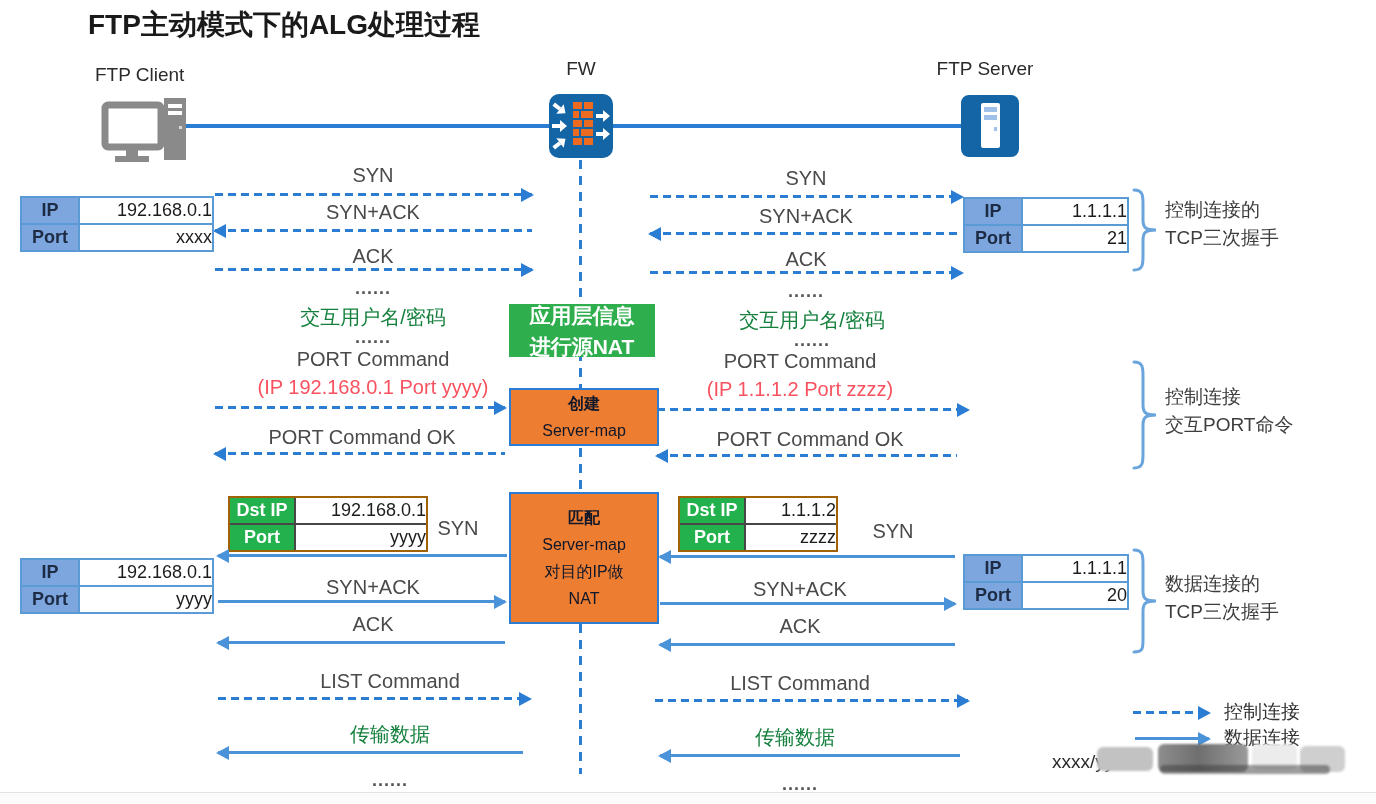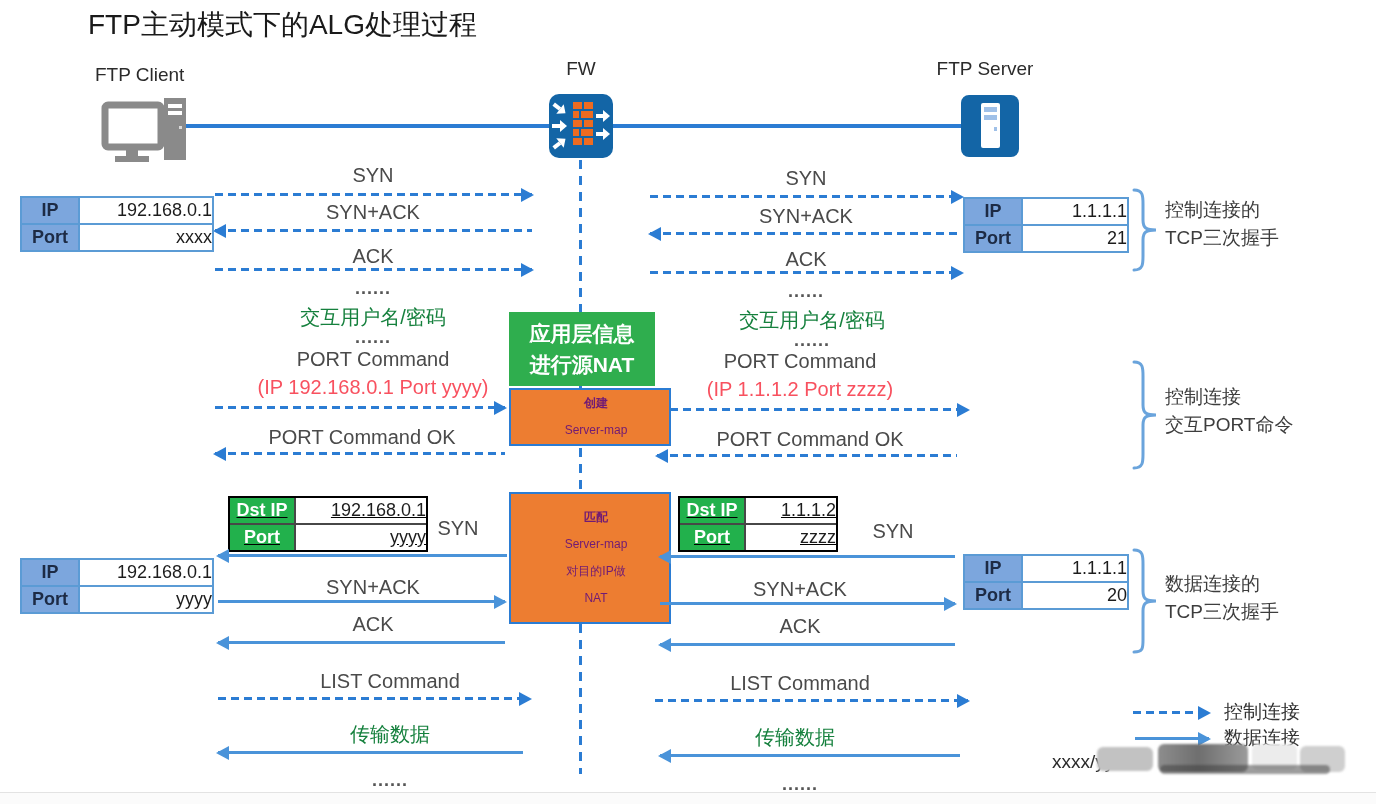--- a/index.html
+++ b/index.html
@@ -4,21 +4,21 @@
 <style>
   :root{
     --arrow-blue:#2b7cd3; --solid-blue:#4a93d9; --nat-green:#2fae4e;
     --servermap-orange:#ed7d31; --highlight-red:#f8515f;
     --table-header-blue:#7ca6dd; --table-border-blue:#5b9bd5;
     --table-header-green:#22b14c; --device-blue:#1365a6; --brace-blue:#6aa4dc;
   }
   html,body{margin:0;padding:0;background:#fff;}
   .canvas{position:relative;width:1376px;height:804px;background:#fff;overflow:hidden;
           font-family:"Liberation Sans","DejaVu Sans",sans-serif;}
-  .title{position:absolute;left:88px;top:6px;font-size:28px;font-weight:normal;color:#1a1a1a;}
+  .title{position:absolute;left:88px;top:6px;font-size:28px;font-weight:bold;color:#1a1a1a;}
   .node-label{position:absolute;font-size:19px;color:#2b2b2b;white-space:nowrap;}
   .node-label.center{transform:translateX(-50%);}
   .backbone{position:absolute;left:150px;top:124px;width:840px;height:4px;background:var(--arrow-blue);}
   .vline{position:absolute;left:579px;top:160px;width:3px;height:614px;
          background:repeating-linear-gradient(180deg,var(--arrow-blue) 0 9px,transparent 9px 16px);}
   
   .msg{position:absolute;transform:translateX(-50%);font-size:20px;color:#4a4a4a;white-space:nowrap;font-weight:400;}
   .msg.zh{color:#15803d;}
   .msg.red{color:var(--highlight-red);}
   .msg.dots{font-weight:bold;color:#555;letter-spacing:1px;font-size:18px;}
@@ -28,35 +28,35 @@
   .arrow.solid{background:var(--solid-blue);}
   .arrow.right::after{content:"";position:absolute;right:-2px;top:50%;transform:translateY(-50%);
       border-left:13px solid var(--arrow-blue);border-top:7px solid transparent;border-bottom:7px solid transparent;}
   .arrow.left::before{content:"";position:absolute;left:-2px;top:50%;transform:translateY(-50%);
       border-right:13px solid var(--arrow-blue);border-top:7px solid transparent;border-bottom:7px solid transparent;}
   .arrow.solid.right::after{border-left-color:var(--solid-blue);}
   .arrow.solid.left::before{border-right-color:var(--solid-blue);}
   
   .ipbox{position:absolute;display:grid;background:#fff;text-align:center;font-size:18px;}
   .ipbox.blue{border:2px solid var(--table-border-blue);}
-  .ipbox.green{border:2px solid #000000;text-decoration:underline;}
+  .ipbox.green{border:2px solid #a16207;}
   .ipbox>div{height:25px;line-height:25px;overflow:hidden;}
   .ipbox .lbl{background:var(--table-header-blue);font-weight:bold;color:#1d2b45;
       border-right:2px solid var(--table-border-blue);border-bottom:2px solid var(--table-border-blue);}
   .ipbox .lbl.last{border-bottom:none;}
   .ipbox .val{color:#1c1c1c;border-bottom:2px solid var(--table-border-blue);background:#fff;text-align:right;}
   .ipbox .val.last{border-bottom:none;}
   .ipbox.green .lbl{background:var(--table-header-green);color:#fff;
       border-right:2px solid #474747;border-bottom:2px solid #474747;}
   .ipbox.green .val{border-bottom:2px solid #474747;}
   .ipbox.green .lbl.last,.ipbox.green .val.last{border-bottom:none;}
   
   .procbox{position:absolute;text-align:center;display:flex;flex-direction:column;justify-content:center;}
   .natbox{background:var(--nat-green);color:#fff;font-weight:bold;font-size:21px;line-height:31px;}
-  .orangebox{background:var(--servermap-orange);border:2px solid var(--arrow-blue);color:#701a75;font-size:12px;line-height:27px;padding-left:12px;}
+  .orangebox{background:var(--servermap-orange);border:2px solid var(--arrow-blue);color:#0f172a;font-size:16px;line-height:27px;}
   .orangebox .b{font-weight:bold;}
   
   .brace{position:absolute;}
   .brace path{stroke:var(--brace-blue);stroke-width:3;fill:none;stroke-linecap:round;}
   .brace-text{position:absolute;font-size:19px;color:#3d3d3d;line-height:28px;white-space:nowrap;}
   
   .legend-label{position:absolute;font-size:19px;color:#333;white-space:nowrap;}
   .footnote{position:absolute;font-size:19px;color:#2b2b2b;white-space:nowrap;}
   .blur-blob{position:absolute;border-radius:6px;filter:blur(1px);}
   .bottom-strip{position:absolute;left:0;top:792px;width:1376px;height:12px;background:#fbfbfb;border-top:1px solid #e3e3e3;}
@@ -165,21 +165,21 @@
   <div class="msg" style="left:800px;top:350px">PORT Command</div>
   <div class="msg red" style="left:800px;top:378px">(IP 1.1.1.2 Port zzzz)</div>
   <div class="arrow dashed right" style="left:657px;top:408px;width:311px"></div>
 
   <div class="msg" style="left:362px;top:426px">PORT Command OK</div>
   <div class="arrow dashed left" style="left:215px;top:452px;width:290px"></div>
   <div class="msg" style="left:810px;top:428px">PORT Command OK</div>
   <div class="arrow dashed left" style="left:657px;top:454px;width:300px"></div>
 
   
-  <div class="procbox natbox" style="left:509px;top:312px;width:146px;height:74px">
+  <div class="procbox natbox" style="left:509px;top:304px;width:146px;height:53px">
     <div>应用层信息</div>
     <div>进行源NAT</div>
   </div>
   <div class="procbox orangebox" style="left:509px;top:388px;width:146px;height:54px">
     <div class="b">创建</div>
     <div>Server-map</div>
   </div>
   <div class="procbox orangebox" style="left:509px;top:492px;width:146px;height:128px">
     <div class="b">匹配</div>
     <div>Server-map</div>

